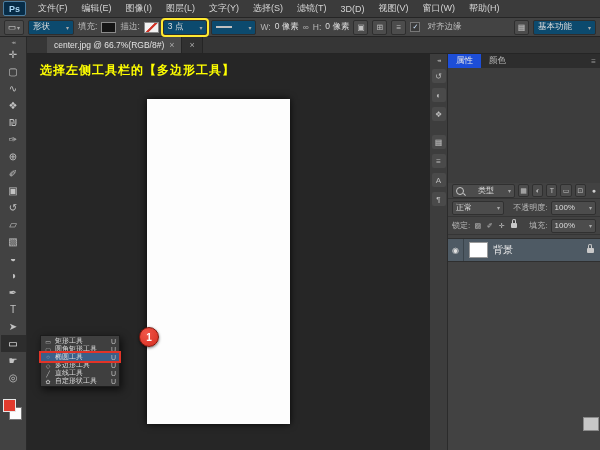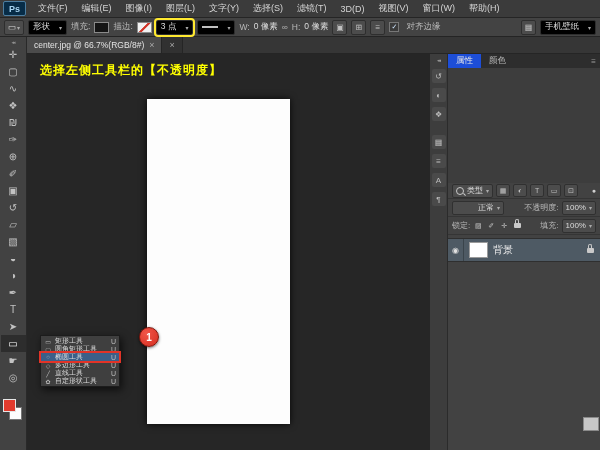--- a/index.html
+++ b/index.html
@@ -6,21 +6,21 @@
   #app{position:relative;width:600px;height:450px;background:#3c3c3c;font-family:"Liberation Sans",sans-serif;overflow:hidden;user-select:none;}
 
   
   #menubar{position:absolute;left:0;top:0;width:100%;height:18px;background:#3b3b3b;border-bottom:1px solid #252525;display:flex;align-items:center;font-size:9px;color:#d4d4d4;box-sizing:border-box;}
   .logo{width:21px;height:13px;margin:0 5px 0 3px;background:#072c47;border:1px solid #4d7d9f;border-radius:2px;color:#a8d4f0;font-size:9px;font-weight:700;display:flex;align-items:center;justify-content:center;}
   .mi{padding:16px 7px;height:100%;display:flex;align-items:center;white-space:nowrap;}
 
   
   #optionsbar{position:absolute;left:0;top:18px;width:100%;height:19px;background:#434343;border-bottom:1px solid #242424;display:flex;align-items:center;gap:4px;padding:0 4px;font-size:8.5px;color:#c8c8c8;box-sizing:border-box;white-space:nowrap;}
   .tool-preset{display:flex;align-items:center;gap:1px;background:#4c4c4c;border:1px solid #2e2e2e;border-radius:2px;height:13px;padding:0 3px;color:#ddd;}
-  .dd{display:flex;align-items:center;gap:9px;background:#000000;border:1px solid #2e2e2e;border-radius:2px;height:13px;padding:0 4px;color:#ddd;}
+  .dd{display:flex;align-items:center;gap:16px;background:#0c4a6e;border:1px solid #2e2e2e;border-radius:2px;height:13px;padding:0 4px;color:#ddd;}
   .dda{font-size:6px;color:#aaa;}
   .sw{width:13px;height:9px;border:1px solid #8a8a8a;display:inline-block;}
   .sw-fill{background:#141414;}
   .sw-stroke{background:linear-gradient(135deg,#f2f2f2 42%,#d03327 46%,#d03327 56%,#f2f2f2 60%);}
   .hl-yellow{outline:2px solid #ffe930;}
   .line-sample{width:16px;height:2px;background:#c0c0c0;}
   .val{color:#dcdcdc;}
   .oicon{width:13px;height:13px;background:#4c4c4c;border:1px solid #2e2e2e;border-radius:2px;color:#c0c0c0;font-size:8px;display:flex;align-items:center;justify-content:center;}
   .cbx{width:8px;height:8px;background:#3a3a3a;border:1px solid #777;color:#cfe6ff;font-size:7px;line-height:8px;text-align:center;margin-right:3px;}
   .sp{flex:1;}
@@ -30,21 +30,21 @@
   .tb-head{height:9px;color:#8f8f8f;font-size:5px;display:flex;align-items:center;letter-spacing:-1px;}
   .tool{width:25px;height:17px;display:flex;align-items:center;justify-content:center;color:#c2c2c2;font-size:10px;}
   .tool.active{background:#2d2d2d;color:#ffffff;}
   .swatch-stack{position:relative;width:22px;height:24px;margin-top:12px;}
   .fg-swatch{position:absolute;left:1px;top:1px;width:11px;height:11px;background:#e13b2e;border:1px solid #e6e6e6;z-index:2;}
   .bg-swatch{position:absolute;right:2px;bottom:2px;width:11px;height:11px;background:#fdfdfd;border:1px solid #777;}
 
   
   #tabbar{position:absolute;left:27px;top:37px;right:0;height:17px;background:#363636;border-bottom:1px solid #252525;display:flex;font-size:8.5px;box-sizing:border-box;z-index:4;}
   .tab{display:flex;align-items:center;gap:5px;padding:0 7px;border-right:1px solid #252525;white-space:nowrap;}
-  .tab.on{background:#4b4b4b;color:#e3e3e3;}
+  .tab.on{background:#4b4b4b;color:#e3e3e3;margin-left:20px;}
   .tab.off{background:#313131;color:#969696;}
   .tclose{font-size:9px;color:#a8a8a8;}
 
   
   #canvas-area{position:absolute;left:27px;top:54px;width:403px;height:396px;background:#262626;overflow:hidden;}
   .instruction{position:absolute;left:13px;top:8px;color:#ffff00;font-size:12px;font-weight:700;letter-spacing:1px;white-space:nowrap;}
   .canvas{position:absolute;left:120px;top:45px;width:143px;height:325px;background:#fdfdfd;box-shadow:0 0 7px rgba(0,0,0,.85);}
 
   
   #dock-strip{position:absolute;left:430px;top:54px;width:17px;height:396px;background:#3d3d3d;display:flex;flex-direction:column;align-items:center;gap:5px;padding-top:2px;box-sizing:border-box;}
@@ -60,21 +60,21 @@
   .pmenu{margin-left:auto;display:flex;align-items:center;padding:0 4px;color:#9a9a9a;font-size:8px;}
   #props{position:absolute;left:0;top:0;right:0;height:112px;}
   .props-body{position:absolute;left:0;top:14px;right:0;bottom:2px;background:#474747;border-bottom:1px solid #2a2a2a;padding:5px 6px;font-size:8.5px;color:#cfcfcf;box-sizing:border-box;}
   #layers{position:absolute;left:0;top:115px;right:0;bottom:0;}
   .layers-body{position:absolute;left:0;top:14px;right:0;bottom:0;background:#424242;}
   .lrow{display:flex;align-items:center;gap:3px;padding:0 4px;border-bottom:1px solid #353535;font-size:8px;color:#c6c6c6;}
   .filter-row{height:15px;}
   .blend-row{height:17px;}
   .lock-row{height:17px;}
   .fbtn{width:12px;height:11px;background:#4c4c4c;border:1px solid #303030;border-radius:2px;font-size:7px;color:#c0c0c0;display:flex;align-items:center;justify-content:center;}
-  .mini-dd{display:flex;align-items:center;gap:3px;background:#4c4c4c;border:1px solid #303030;border-radius:2px;height:12px;padding:0 3px;color:#ddd;white-space:nowrap;text-align:right;}
+  .mini-dd{display:flex;align-items:center;gap:14px;background:#4c4c4c;border:1px solid #303030;border-radius:2px;height:12px;padding:0 3px;color:#ddd;white-space:nowrap;}
   .lbl{color:#b9b9b9;white-space:nowrap;}
   .lockbtn{width:10px;height:11px;display:flex;align-items:center;justify-content:center;color:#c0c0c0;font-size:7px;}
   .layer-row{height:22px;background:#4e5a64;border-top:1px solid #2f2f2f;border-bottom:1px solid #2f2f2f;display:flex;align-items:center;margin-top:3px;}
   .eye-cell{width:15px;align-self:stretch;border-right:1px solid #3a444b;display:flex;align-items:center;justify-content:center;color:#e0e0e0;font-size:8px;}
   .lthumb{width:17px;height:14px;background:#ffffff;border:1px solid #9a9a9a;margin:0 5px;}
   .lname{flex:1;font-size:10px;color:#ececec;}
   .scroll-thumb{position:absolute;right:1px;bottom:19px;width:14px;height:12px;background:#c7c7c7;border:1px solid #8a8a8a;}
 
   
   #flyout{position:absolute;left:40px;top:335px;width:78px;background:#3f3f3f;border:1px solid #1c1c1c;box-shadow:2px 3px 8px rgba(0,0,0,.65);z-index:40;padding:1px 0;}
@@ -138,21 +138,21 @@
     <span class="lbl">H:</span>
     <span class="val">0 像素</span>
     <span class="oicon">▣</span>
     <span class="oicon">⊞</span>
     <span class="oicon">≡</span>
     <span class="cbx">✓</span>
     <span class="lbl">对齐边缘</span>
     <span class="sp"></span>
     <span class="oicon">▦</span>
     <div class="dd">
-      <span>手机壁纸</span>
+      <span>基本功能</span>
       <span class="dda">▾</span>
     </div>
   </div>
 
   <div id="toolbar">
     <div class="tb-head">◂◂</div>
     <div class="tool">✛</div>
     <div class="tool">▢</div>
     <div class="tool">∿</div>
     <div class="tool">❖</div>
@@ -182,21 +182,21 @@
     <div class="tab on">
       <span>center.jpg @ 66.7%(RGB/8#)</span>
       <span class="tclose">×</span>
     </div>
     <div class="tab off">
       <span class="tclose">×</span>
     </div>
   </div>
 
   <div id="canvas-area">
-    <div class="instruction">选择左侧工具栏的【不透明度】</div>
+    <div class="instruction">选择左侧工具栏的【多边形工具】</div>
     <div class="canvas"></div>
   </div>
 
   <div id="dock-strip">
     <div class="dock-collapse">◂◂</div>
     <div class="dock-btn">↺</div>
     <div class="dock-btn">◐</div>
     <div class="dock-btn">❖</div>
     <div class="dock-gap"></div>
     <div class="dock-btn">▦</div>
@@ -228,21 +228,21 @@
           <span class="fbtn">◐</span>
           <span class="fbtn">T</span>
           <span class="fbtn">▭</span>
           <span class="fbtn">⊡</span>
           <span class="sp"></span>
           <span style="color:#d0d0d0;font-size:7px;">●</span>
         </div>
 
         <div class="lrow blend-row">
           <div class="mini-dd" style="width:44px;">
-            <span style="flex:1;margin-left:12px;">正常</span>
+            <span style="flex:1;">正常</span>
             <span class="dda">▾</span>
           </div>
           <span class="sp"></span>
           <span class="lbl">不透明度:</span>
           <div class="mini-dd">
             <span>100%</span>
             <span class="dda">▾</span>
           </div>
         </div>
 

